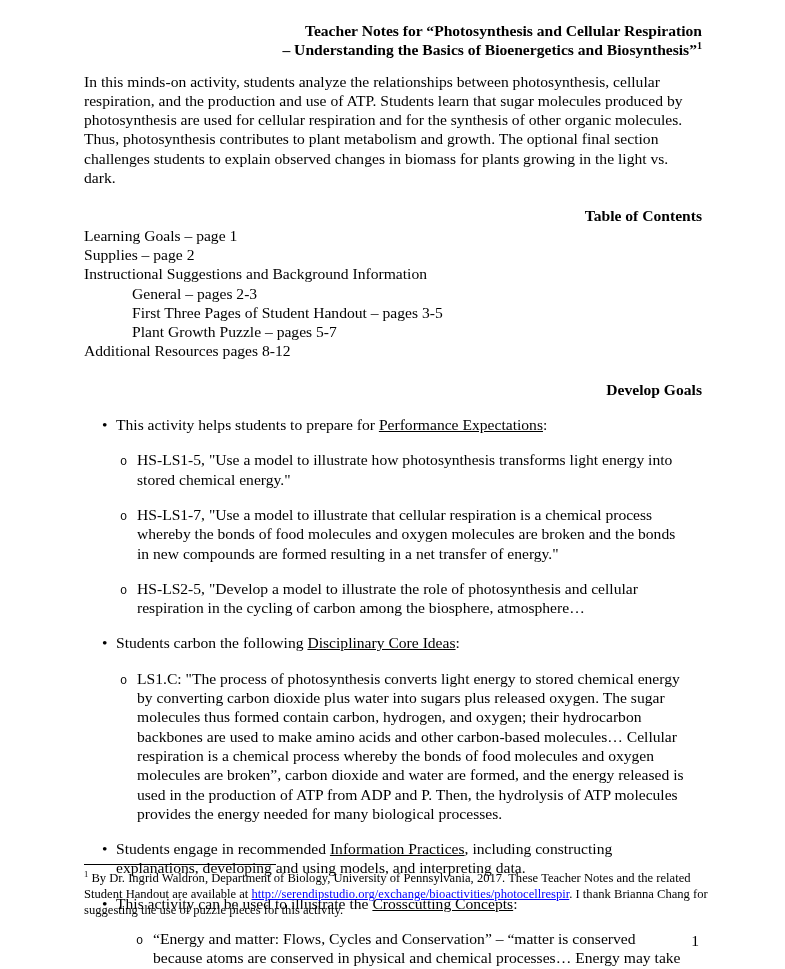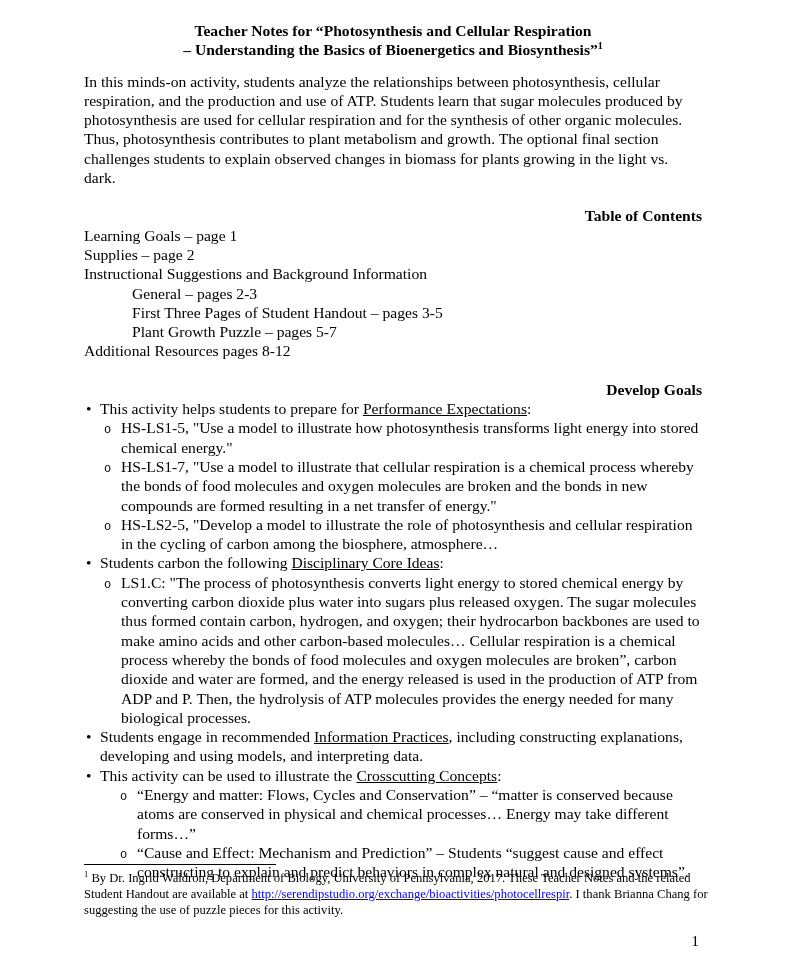--- a/index.html
+++ b/index.html
@@ -5,27 +5,27 @@
   html,body{margin:0;padding:0;background:#ffffff;}
   .page{
     position:relative;
     width:785px;height:969px;
     background:#ffffff;color:#000;
     font-family:"Liberation Serif","DejaVu Serif",serif;
     font-size:15.6px;line-height:19.3px;
     overflow:hidden;
   }
   .content{position:absolute;left:84px;top:21px;width:618px;}
-  .title{text-align:center;font-weight:bold;margin:0 0 12px 0;}
+  .title{text-align:right;font-weight:bold;margin:0 0 12px 0;}
   .para{margin:0;}
   .section{margin-top:19px;}
   .h{font-weight:bold;text-align:right;}
   .toc-item{margin:0;}
   .toc-ind{padding-left:48px;}
-  .li{position:relative;margin:0;}
+  .li{position:relative;margin:16px;}
   .l1{padding-left:16px;}
   .l2{padding-left:37px;}
   .l3{padding-left:53px;}
   .mk{position:absolute;top:0;}
   .l1 .mk{left:2px;}
   .l2 .mk{left:20px;}
   .l3 .mk{left:36px;}
   .b1::before{content:"\2022";}
   .b2::before{content:"o";font-family:"Liberation Mono","DejaVu Sans Mono",monospace;font-size:12px;}
   sup{font-size:10px;vertical-align:super;line-height:0;}

